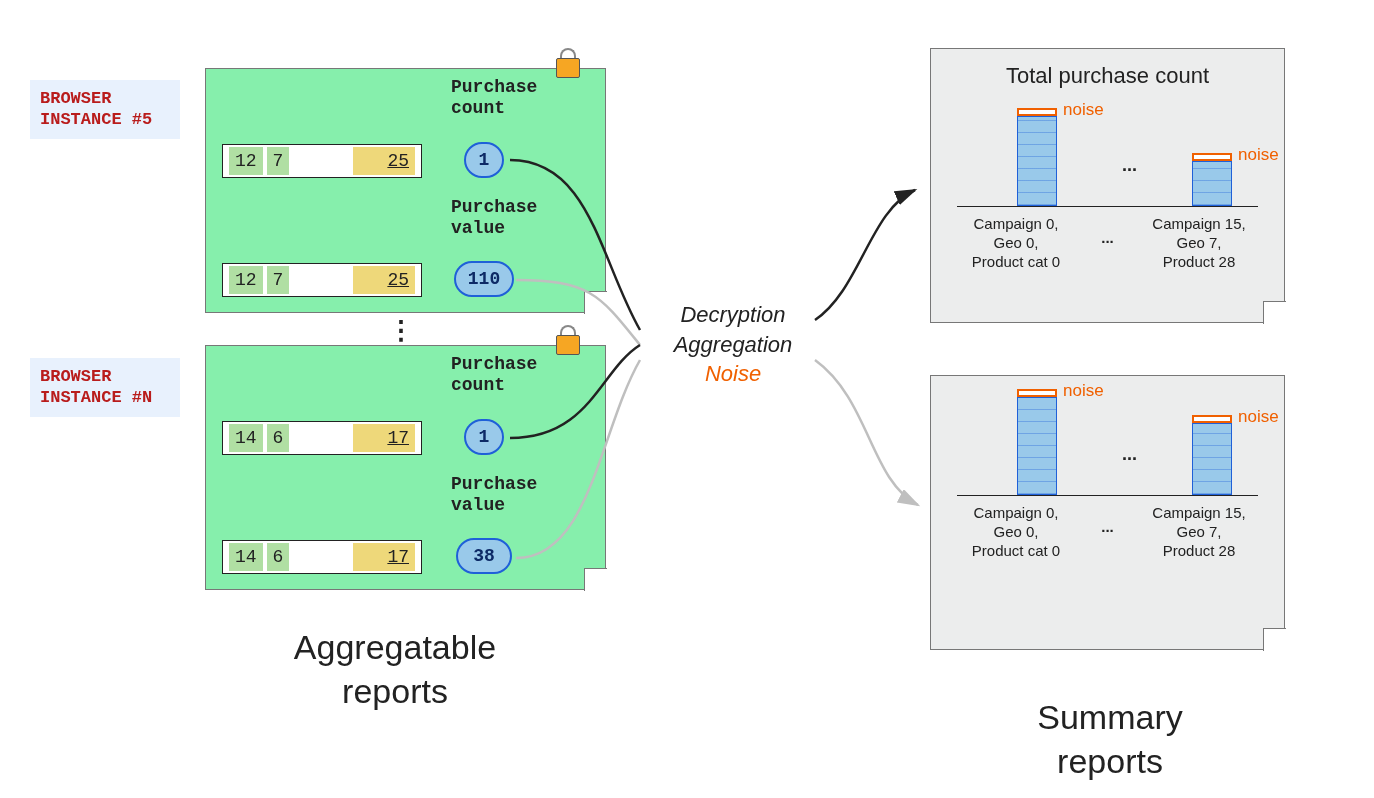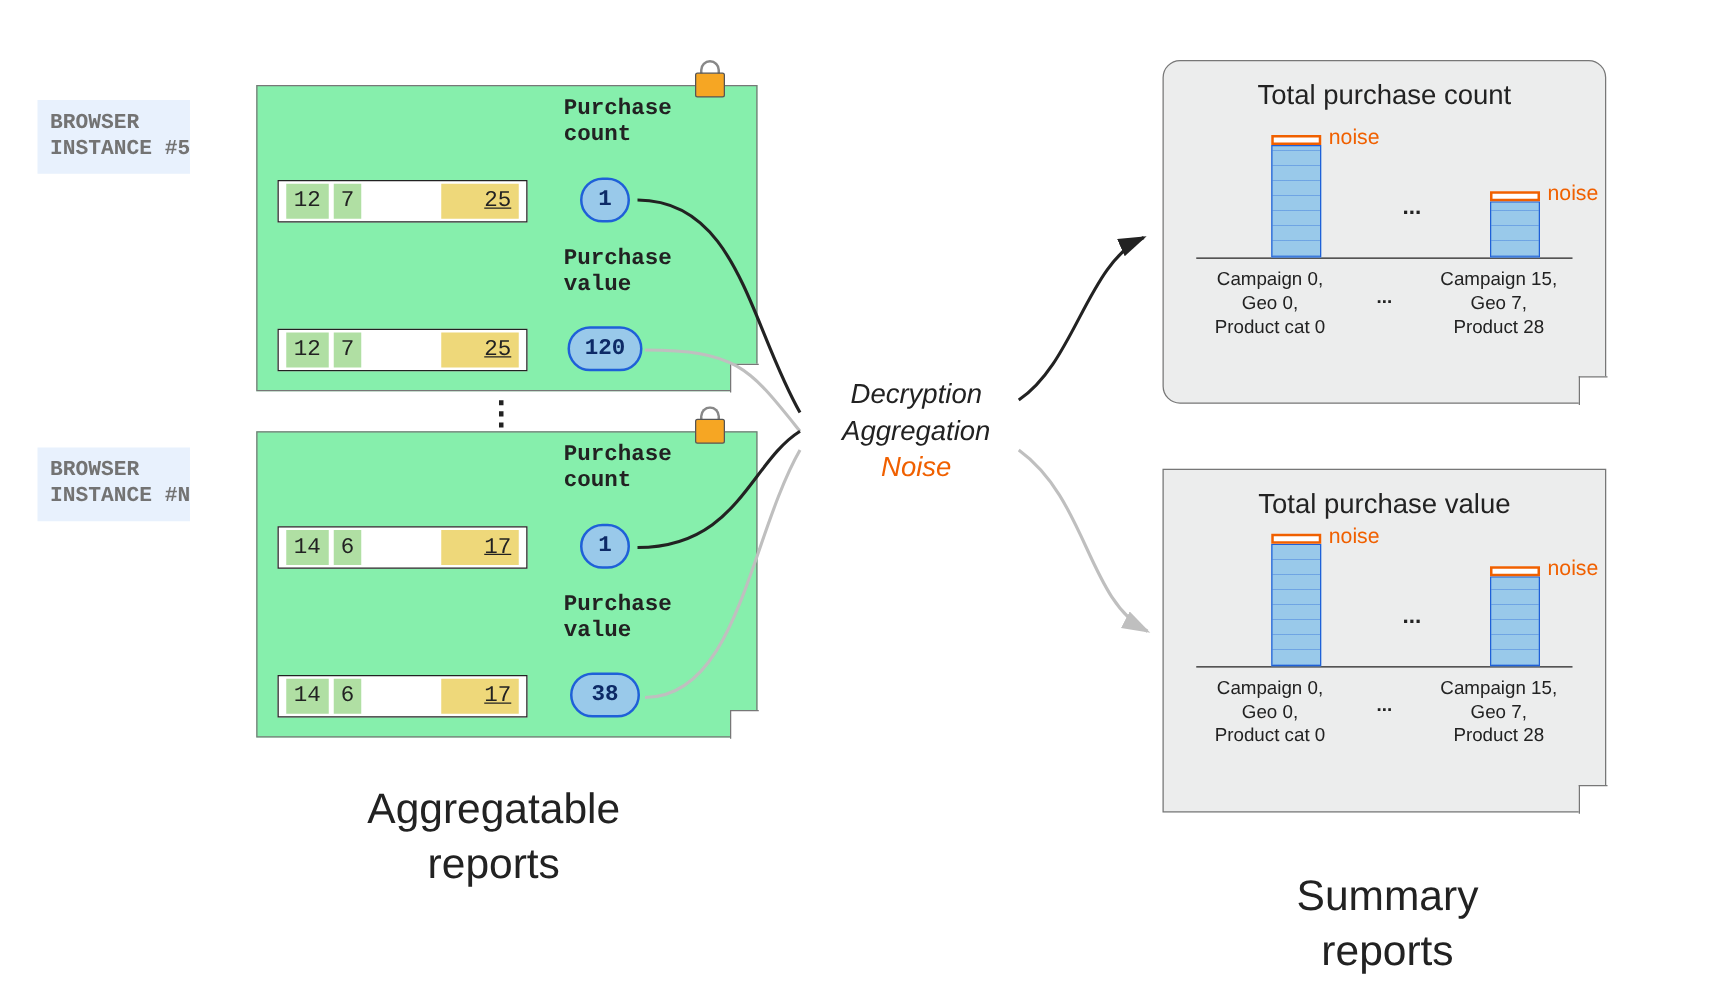--- a/index.html
+++ b/index.html
@@ -11,22 +11,22 @@
     font-family: Arial, Helvetica, sans-serif;
     position: relative;
     font-size: 18px;
     color: #222;
   }
 
   
   .browser-tag {
     position: absolute;
     background: #e8f1fd;
-    padding: 8px 0 8px 10px;
-    color: #737373;
+    padding: 8px 28px 8px 10px;
+    color: #b91c1c;
     font-weight: bold;
     font-size: 17px;
     line-height: 1.25;
     font-family: "Courier New", monospace;
     z-index: 1;
   }
 
   
   .report {
     position: absolute;
@@ -174,21 +174,21 @@
 
   <div class="metric-lbl" style="left:245px; top:128px; white-space:pre;">Purchase
 value</div>
   <div class="keyrow" style="position:absolute; left:16px; top:194px;">
     <span class="seg g">12</span>
     <span class="seg g">7</span>
     <span style="flex:1"></span>
     <span class="seg y">25</span>
   </div>
   <div class="pill" style="left:248px; top:192px; width:60px;">
-    <span>120</span>
+    <span>110</span>
   </div>
 </div>
 
 <div class="vellipsis">⋮</div>
 
 <div class="lock" style="left:553px; top:325px;">
   <div class="shackle"></div>
     <div class="body"></div>
 </div>
 <div class="report" style="left:205px; top:345px;">
@@ -235,21 +235,21 @@
 
   <path d="M 510 160 C 590 160 600 260 640 330" fill="none" stroke="#222" stroke-width="2.5"></path>
   <path d="M 516 280 C 590 280 600 295 640 345" fill="none" stroke="#bfbfbf" stroke-width="2.5"></path>
   <path d="M 510 438 C 590 438 600 370 640 345" fill="none" stroke="#222" stroke-width="2.5"></path>
   <path d="M 516 558 C 590 558 600 430 640 360" fill="none" stroke="#bfbfbf" stroke-width="2.5"></path>
 
   <path d="M 815 320 C 860 290 870 210 915 190" fill="none" stroke="#222" stroke-width="2.5" marker-end="url(#arrBlack)"></path>
   <path d="M 815 360 C 870 400 870 480 918 505" fill="none" stroke="#bfbfbf" stroke-width="2.5" marker-end="url(#arrGray)"></path>
 </svg>
 
-<div class="summary" style="left:930px; top:48px;border-radius:14px;">
+<div class="summary" style="left:930px; top:48px;">
   <div class="summary-title">Total purchase count</div>
   <div class="chart-area">
     <div class="bar" style="left:60px; height:90px;"></div>
     <div class="noise-cap" style="left:60px; bottom:90px;"></div>
     <div class="noise-lbl" style="left:106px; bottom:86px;">noise</div>
 
     <div class="bar-dots" style="left:165px; bottom:30px;">...</div>
 
     <div class="bar" style="left:235px; height:45px;"></div>
     <div class="noise-cap" style="left:235px; bottom:45px;"></div>
@@ -260,21 +260,20 @@
 Geo 0,
 Product cat 0</div>
     <div class="axis-mid">...</div>
     <div style="white-space:pre-line;">Campaign 15,
 Geo 7,
 Product 28</div>
   </div>
 </div>
 
 <div class="summary" style="left:930px; top:375px;">
-  <div class="summary-title">Total purchase value</div>
   <div class="chart-area">
     <div class="bar" style="left:60px; height:98px;"></div>
     <div class="noise-cap" style="left:60px; bottom:98px;"></div>
     <div class="noise-lbl" style="left:106px; bottom:94px;">noise</div>
 
     <div class="bar-dots" style="left:165px; bottom:30px;">...</div>
 
     <div class="bar" style="left:235px; height:72px;"></div>
     <div class="noise-cap" style="left:235px; bottom:72px;"></div>
     <div class="noise-lbl" style="left:281px; bottom:68px;">noise</div>

